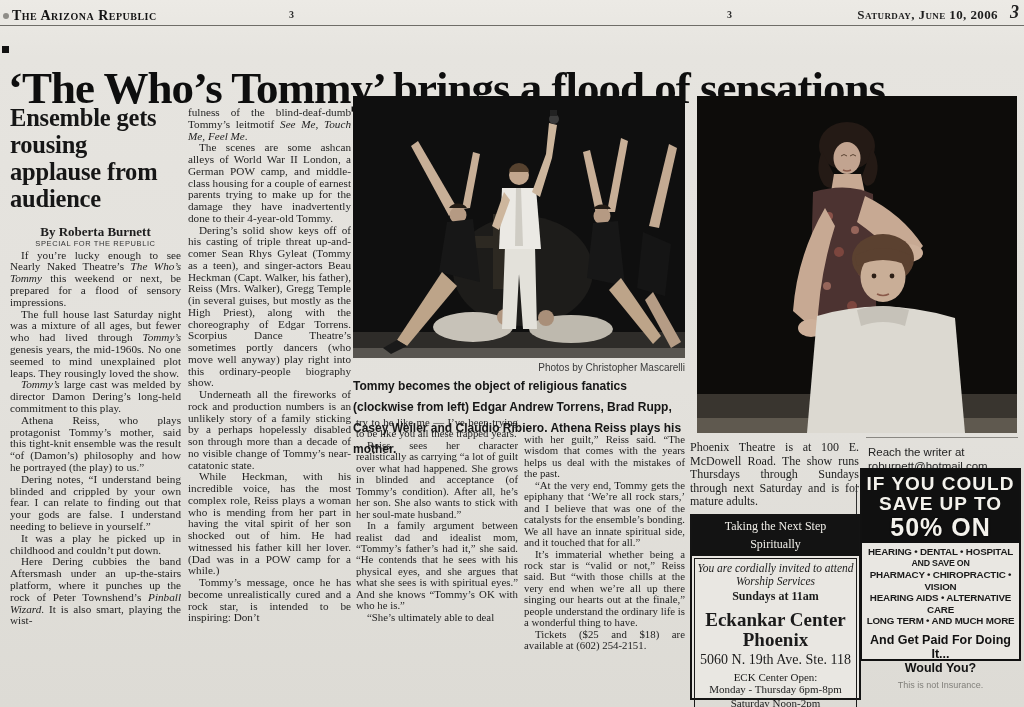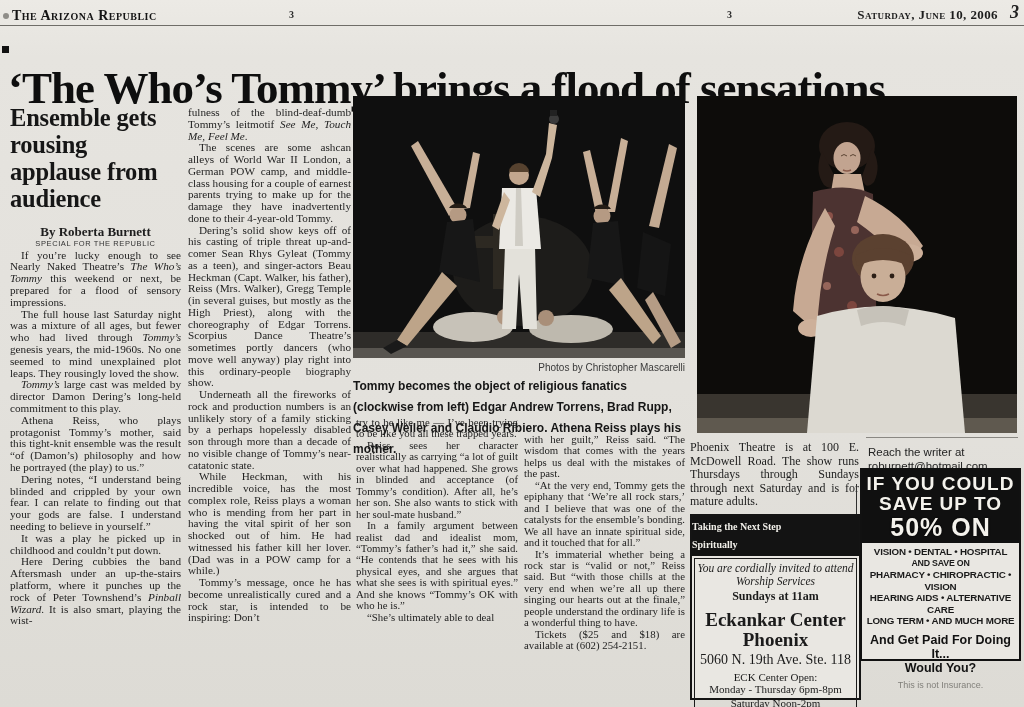--- a/index.html
+++ b/index.html
@@ -35,21 +35,21 @@
   .main-photo{position:absolute;left:353px;top:96px;width:332px;height:262px;background:#0f0f0f;}
   .right-photo{position:absolute;left:697px;top:96px;width:320px;height:337px;background:#0d0c0a;}
   .photo-credit{position:absolute;left:353px;top:362px;width:332px;text-align:right;font-family:"Liberation Sans",sans-serif;font-size:10px;color:#3a3a3a;}
   .caption{position:absolute;left:353px;top:376px;width:332px;font-family:"Liberation Sans",sans-serif;font-weight:700;font-size:12px;line-height:21px;color:#161616;text-align:left;}
   
   .writer-rule{position:absolute;left:866px;top:437px;width:152px;border-top:1px solid #8a8883;}
   .writer-note{position:absolute;left:868px;top:445px;width:150px;font-family:"Liberation Sans",sans-serif;font-size:11.5px;line-height:14px;color:#232323;}
   .ad-vrule{position:absolute;left:856px;top:484px;height:221px;border-left:1.5px solid #2f2f2f;}
   
   .eck-ad{position:absolute;left:690px;top:514px;width:171px;height:186px;border:2px solid #141414;background:#e9e7e2;box-sizing:border-box;}
-  .eck-title{background:#131313;color:#f1efe9;text-align:left;font-weight:700;font-size:10px;line-height:17.5px;padding:2px 0 3px 0;}
+  .eck-title{background:#131313;color:#f1efe9;text-align:center;font-weight:400;font-size:12px;line-height:17.5px;padding:2px 0 3px 0;}
   .eck-inner{border:1px solid #1a1a1a;margin:2px;padding:3px 2px 0 2px;text-align:center;}
   .eck-invite{font-style:italic;font-size:11.5px;line-height:13px;margin:0;}
   .eck-sundays{font-weight:700;font-size:12px;margin:1px 0 6px 0;}
   .eck-name{font-weight:700;font-size:19px;line-height:20px;margin:0;}
   .eck-addr{font-size:14px;margin:2px 0 3px 0;}
   .eck-hours-t{font-size:11px;margin:0;}
   .eck-hours{font-size:11px;line-height:13.5px;margin:0;}
   
   .save-ad{position:absolute;left:860px;top:468px;width:161px;height:193px;border:2.5px solid #111;background:#e9e7e2;box-sizing:border-box;font-family:"Liberation Sans",sans-serif;text-align:center;}
   .save-head{background:#101010;color:#f4f2ec;font-weight:700;padding:4px 0 3px 0;}
@@ -245,21 +245,21 @@
     </div>
   </div>
 
   <div class="save-ad">
     <div class="save-head">
       <div class="l1">IF YOU COULD</div>
       <div class="l2">SAVE UP TO</div>
       <div class="l3">50% ON</div>
     </div>
     <div class="save-items">
-      <div>VISION • DENTAL • HOSPITAL</div>
+      <div>HEARING • DENTAL • HOSPITAL</div>
       <div class="sub">AND SAVE ON</div>
       <div>PHARMACY • CHIROPRACTIC • VISION</div>
       <div>HEARING AIDS • ALTERNATIVE CARE</div>
       <div>LONG TERM • AND MUCH MORE</div>
     </div>
     <div class="save-tag">
       <div>And Get Paid For Doing It...</div>
       <div>Would You?</div>
     </div>
     <div class="save-disc">This is not Insurance.</div>

